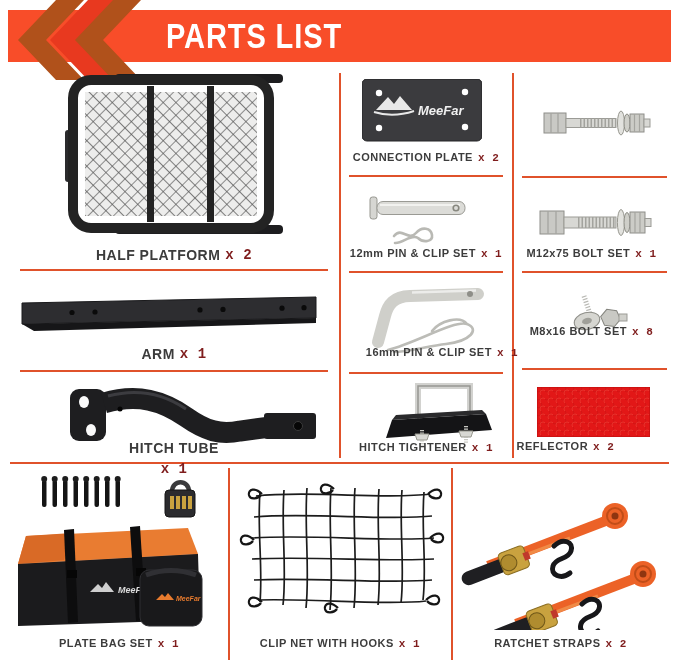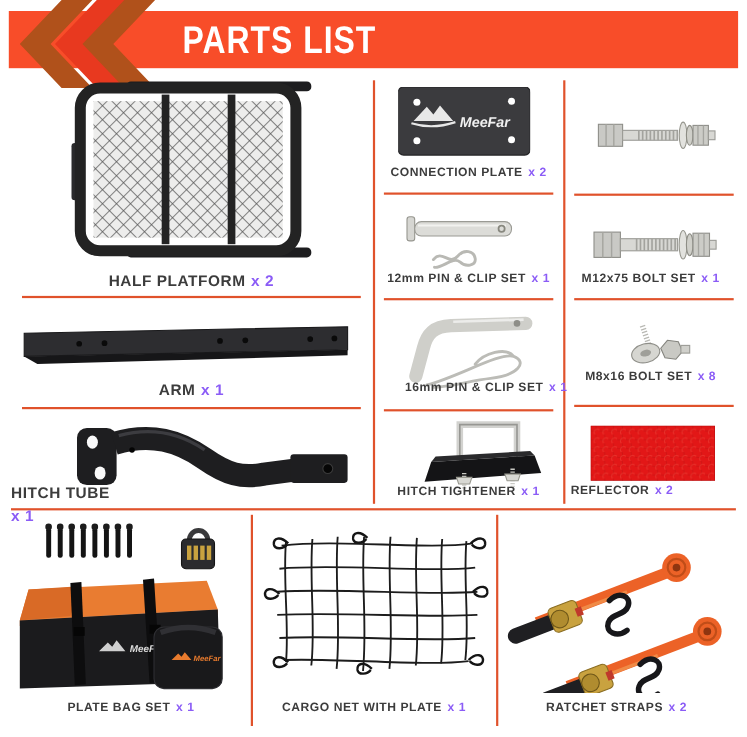--- a/index.html
+++ b/index.html
@@ -14,22 +14,22 @@
            white-space:nowrap; }
 
   
   .vline, .hline { position:absolute; background:#e0522b; z-index:4; }
   .vline { width:2px; }
   .hline { height:2px; }
 
   
   .plabel { position:absolute; display:flex; justify-content:center; align-items:baseline; gap:5px;
             font-size:11px; font-weight:bold; letter-spacing:.5px; color:#3c3c3c; white-space:nowrap; z-index:5; }
-  .plabel.big { font-size:14px; }
-  .plabel .qty { color:#8b5cf6; }
+  .plabel.big { font-size:14px;align-items:center; }
+  .plabel .qty { color:#7f1d1d;font-family:Liberation Mono, monospace; }
 
   .part { position:absolute; z-index:3; }
 </style>
 </head>
 <body>
 
 <div class="page">
 
   <div class="banner"></div>
   <svg class="chevrons" width="140" height="80" viewBox="0 0 140 80">
@@ -308,42 +308,42 @@
       <span class="qty">x 1</span>
   </div>
   <div class="plabel big" style="left:10px;  width:328px; top:346px;">
     <span>ARM</span>
       <span class="qty">x 1</span>
   </div>
   <div class="plabel" style="left:341px; width:170px; top:346px;padding-left:32px;">
     <span>16mm PIN &amp; CLIP SET</span>
       <span class="qty">x 1</span>
   </div>
-  <div class="plabel" style="left:514px; width:155px; top:336px;text-align:center;">
+  <div class="plabel" style="left:514px; width:155px; top:325px;text-align:center;">
     <span>M8x16 BOLT SET</span>
       <span class="qty">x 8</span>
   </div>
   <div class="plabel big" style="left:10px;  width:328px; top:440px;flex-direction:column;">
     <span>HITCH TUBE</span>
       <span class="qty">x 1</span>
   </div>
   <div class="plabel" style="left:341px; width:170px; top:441px;">
     <span>HITCH TIGHTENER</span>
       <span class="qty">x 1</span>
   </div>
   <div class="plabel" style="left:488px; width:155px; top:440px;">
     <span>REFLECTOR</span>
       <span class="qty">x 2</span>
   </div>
   <div class="plabel" style="left:10px;  width:218px; top:637px;">
     <span>PLATE BAG SET</span>
       <span class="qty">x 1</span>
   </div>
   <div class="plabel" style="left:229px; width:222px; top:637px;">
-    <span>CARGO NET WITH PLATE</span>
+    <span>CLIP NET WITH HOOKS</span>
       <span class="qty">x 1</span>
   </div>
   <div class="plabel" style="left:452px; width:217px; top:637px;">
     <span>RATCHET STRAPS</span>
       <span class="qty">x 2</span>
   </div>
 
 </div>
 
 </body></html>

